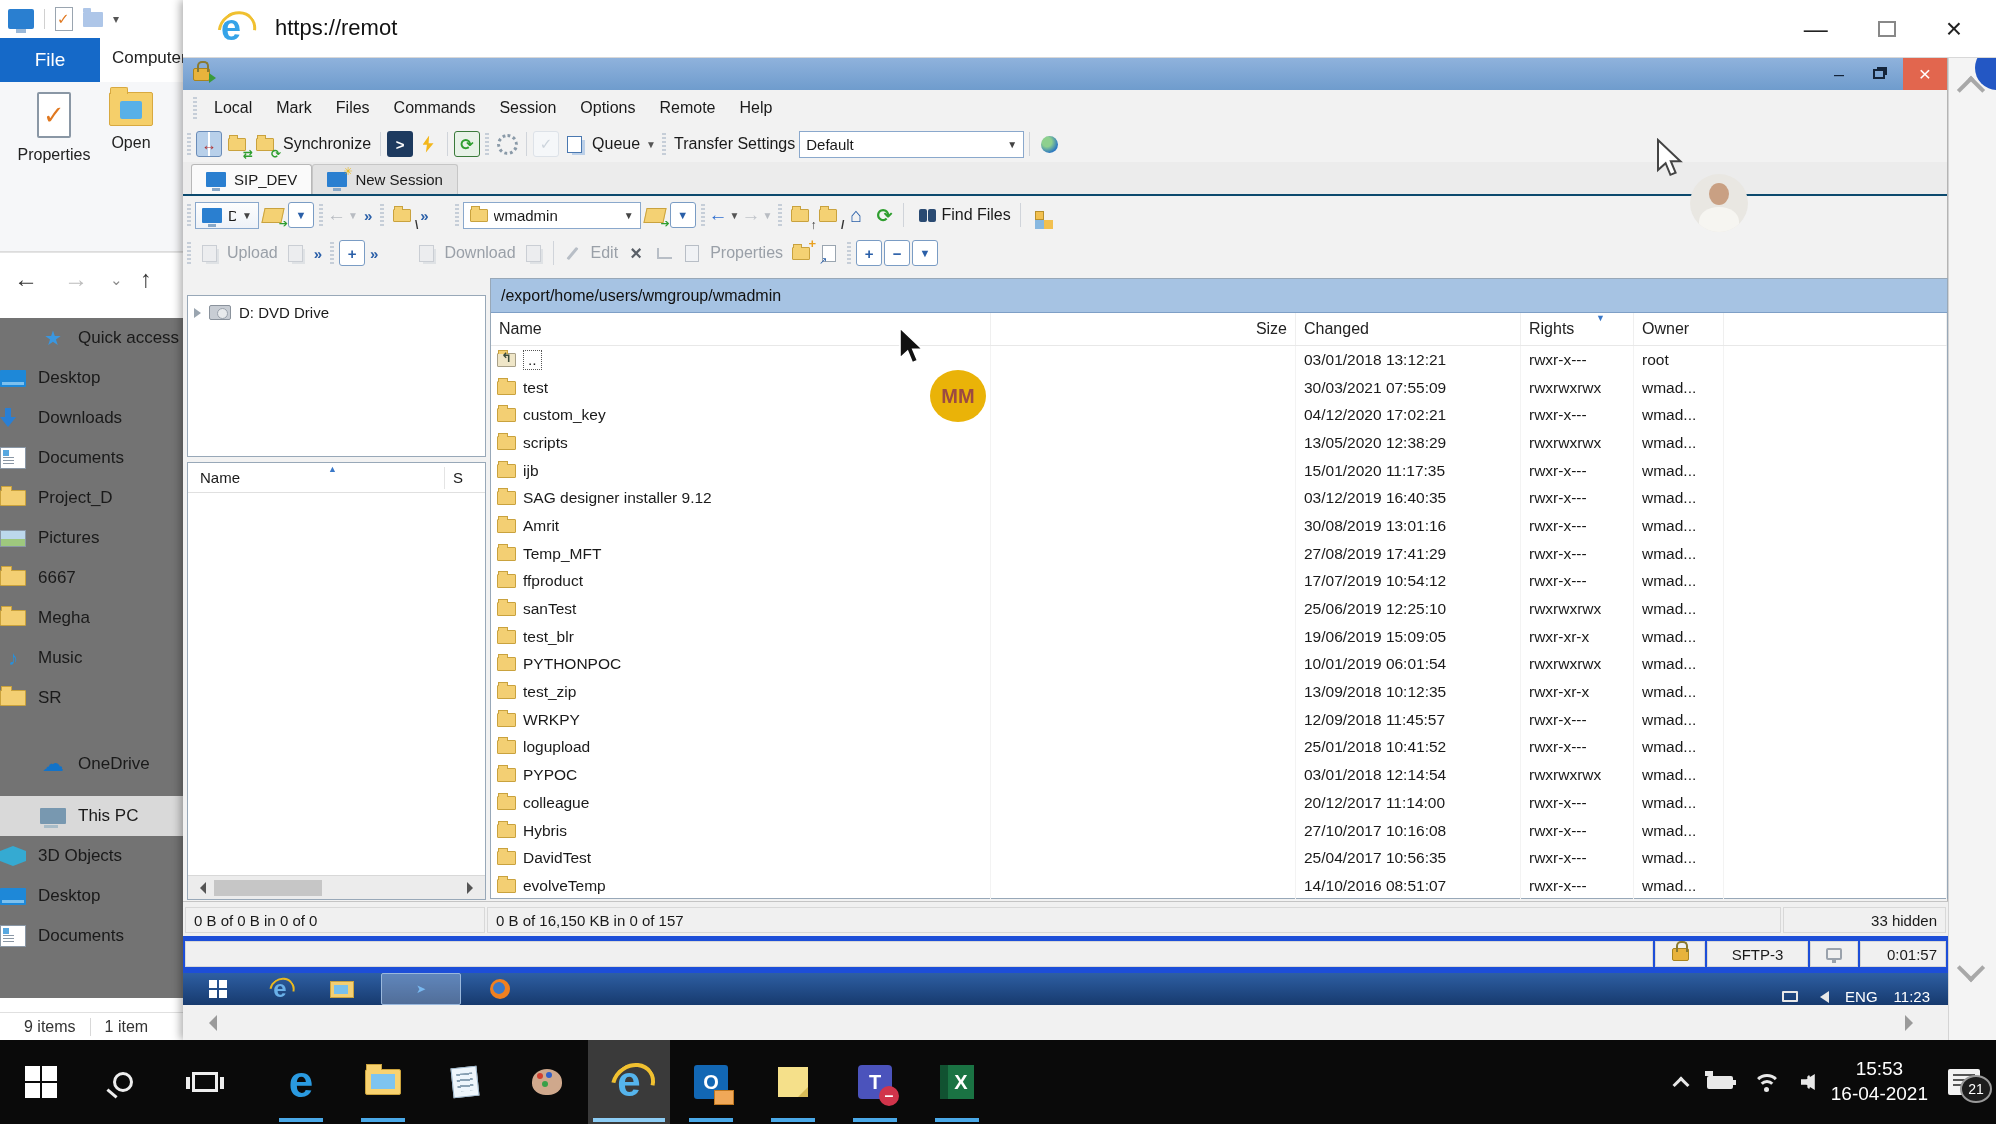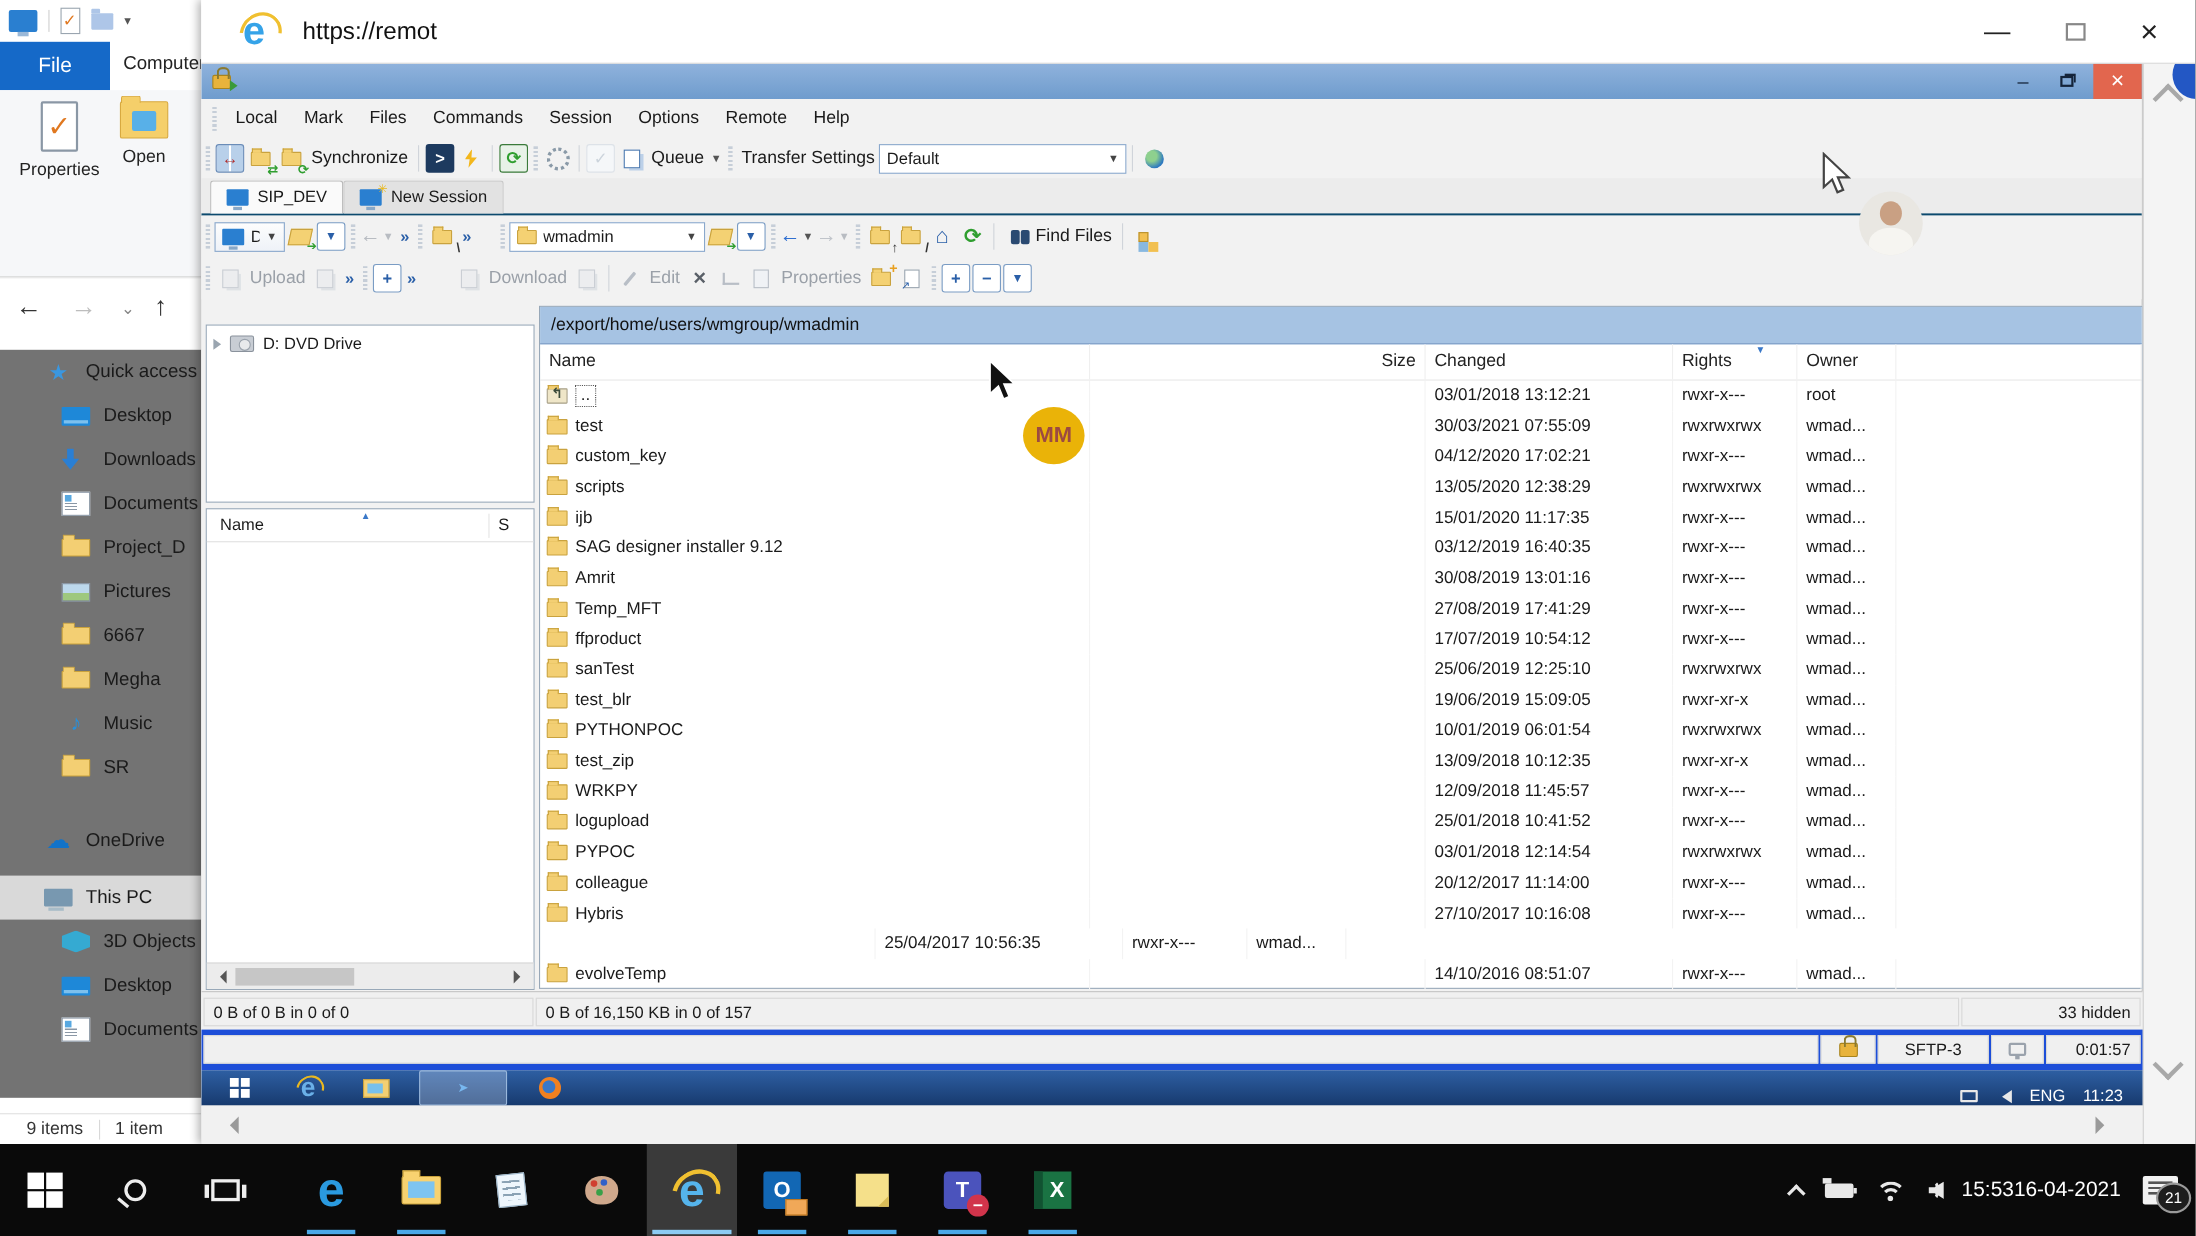--- a/index.html
+++ b/index.html
@@ -25,21 +25,21 @@
   .props-icon{width:34px;height:46px;background:#fff;border:2px solid #8a97a5;border-radius:2px;position:relative}
   .props-icon::after{content:"✓";position:absolute;left:4px;top:6px;color:#e07820;font-weight:bold;font-size:26px}
   .open-icon{width:44px;height:34px;background:#f5cf6a;border:1px solid #d8a940;border-radius:2px;position:relative}
   .open-icon::before{content:"";position:absolute;top:-6px;left:0;width:16px;height:6px;background:#f5cf6a;border:1px solid #d8a940;border-bottom:none;border-radius:2px 2px 0 0}
   .open-icon::after{content:"";position:absolute;left:10px;top:8px;width:22px;height:18px;background:#58b0e8;border-radius:2px}
   .rib-label{font-size:16px;color:#222}
   .loc-label{position:absolute;left:86px;top:212px;font-size:15px;color:#555}
   .addr-row{position:absolute;left:0;top:252px;width:183px;height:60px;border-top:1px solid #e4e4e4;background:#fff}
   .nav-gly{position:absolute;top:12px;font-size:24px}
   .sidebar{position:absolute;left:0;top:318px;width:220px;height:680px;overflow:hidden;background:#737373}
-  .side-item{height:40px;display:flex;align-items:center;gap:12px;padding-left:56px;font-size:17px;white-space:nowrap}
+  .side-item{height:40px;display:flex;align-items:center;gap:12px;font-size:17px;white-space:nowrap}
   .side-item.rootlvl{padding-left:40px}
   .side-item.selected{background:#d9d9d9}
   .sicon{width:26px;display:flex;align-items:center;justify-content:center;flex:0 0 26px}
   .si-star{color:#3a97e0;font-size:20px}
   .si-star::before{content:"★"}
   .si-desktop{width:24px;height:17px;background:#1e88d8;border-radius:1px;position:relative}
   .si-desktop::after{content:"";position:absolute;bottom:2px;left:2px;right:2px;height:3px;background:#7cc0ee}
   .si-download{position:relative;width:16px;height:20px}
   .si-download::before{content:"";position:absolute;left:5px;top:0;width:6px;height:10px;background:#2a7fd4}
   .si-download::after{content:"";position:absolute;left:0;top:9px;border-left:8px solid transparent;border-right:8px solid transparent;border-top:10px solid #2a7fd4}
@@ -261,21 +261,21 @@
   .tr-batt{width:26px;height:13px;border:2px solid #e8e8e8;border-radius:2px;position:relative;background:#e8e8e8}
   .tr-batt::after{content:"";position:absolute;right:-5px;top:2px;width:3px;height:5px;background:#e8e8e8}
   .tr-batt::before{content:"";position:absolute;left:-4px;top:-7px;width:8px;height:5px;background:#e8e8e8}
   .tr-wifi{position:relative;width:28px;height:20px;overflow:hidden}
   .tr-wifi i{position:absolute;border:3px solid #e8e8e8;border-radius:50%;border-bottom-color:transparent;border-left-color:transparent;border-right-color:transparent}
   .tr-wifi .w1{left:11px;top:15px;width:5px;height:5px;background:#e8e8e8;border:none;border-radius:50%}
   .tr-wifi .w2{left:5px;top:8px;width:18px;height:18px;transform:rotate(-45deg) rotate(45deg)}
   .tr-wifi .w3{left:0;top:2px;width:28px;height:28px}
   .tr-vol{position:relative;width:14px;height:16px;background:#e8e8e8;clip-path:polygon(0 33%,40% 33%,100% 0,100% 100%,40% 67%,0 67%)}
   .tr-wave{width:10px;height:18px;border:3px solid #e8e8e8;border-left:none;border-top-color:transparent;border-bottom-color:transparent;border-radius:50%;margin-left:-14px}
-  .clock{display:flex;align-items:center;color:#fff;font-size:19px;line-height:1.3}
+  .clock{display:flex;flex-direction:column;align-items:center;color:#fff;font-size:19px;line-height:1.3}
   .notif{position:relative;width:32px;height:26px;background:#f2f2f2;border-radius:2px}
   .notif::before{content:"";position:absolute;left:5px;top:5px;width:22px;height:12px;background:repeating-linear-gradient(#555 0 2px,transparent 2px 5px)}
   .badge{position:absolute;right:-12px;bottom:-8px;width:32px;height:28px;border-radius:50%;background:#1d1d1d;border:2px solid #9a9a9a;color:#fff;font-size:14px;display:flex;align-items:center;justify-content:center}
 </style>
 </head>
 <body>
 
 <div class="root">
 
   <div class="explorer">
@@ -762,20 +762,24 @@
                   <span class="fold"></span>
                   <span class="fname">Hybris</span>
                 </div>
                 <div class="fc c-size"></div>
                 <div class="fc c-changed">27/10/2017 10:16:08</div>
                 <div class="fc c-rights">rwxr-x---</div>
                 <div class="fc c-owner">wmad...</div>
                 <div class="fc c-fill"></div>
               </div>
               <div class="frow">
+                <div class="fc c-name">
+                  <span class="fold"></span>
+                  <span class="fname">DavidTest</span>
+                </div>
                 <div class="fc c-size"></div>
                 <div class="fc c-changed">25/04/2017 10:56:35</div>
                 <div class="fc c-rights">rwxr-x---</div>
                 <div class="fc c-owner">wmad...</div>
                 <div class="fc c-fill"></div>
               </div>
               <div class="frow">
                 <div class="fc c-name">
                   <span class="fold"></span>
                   <span class="fname">evolveTemp</span>

